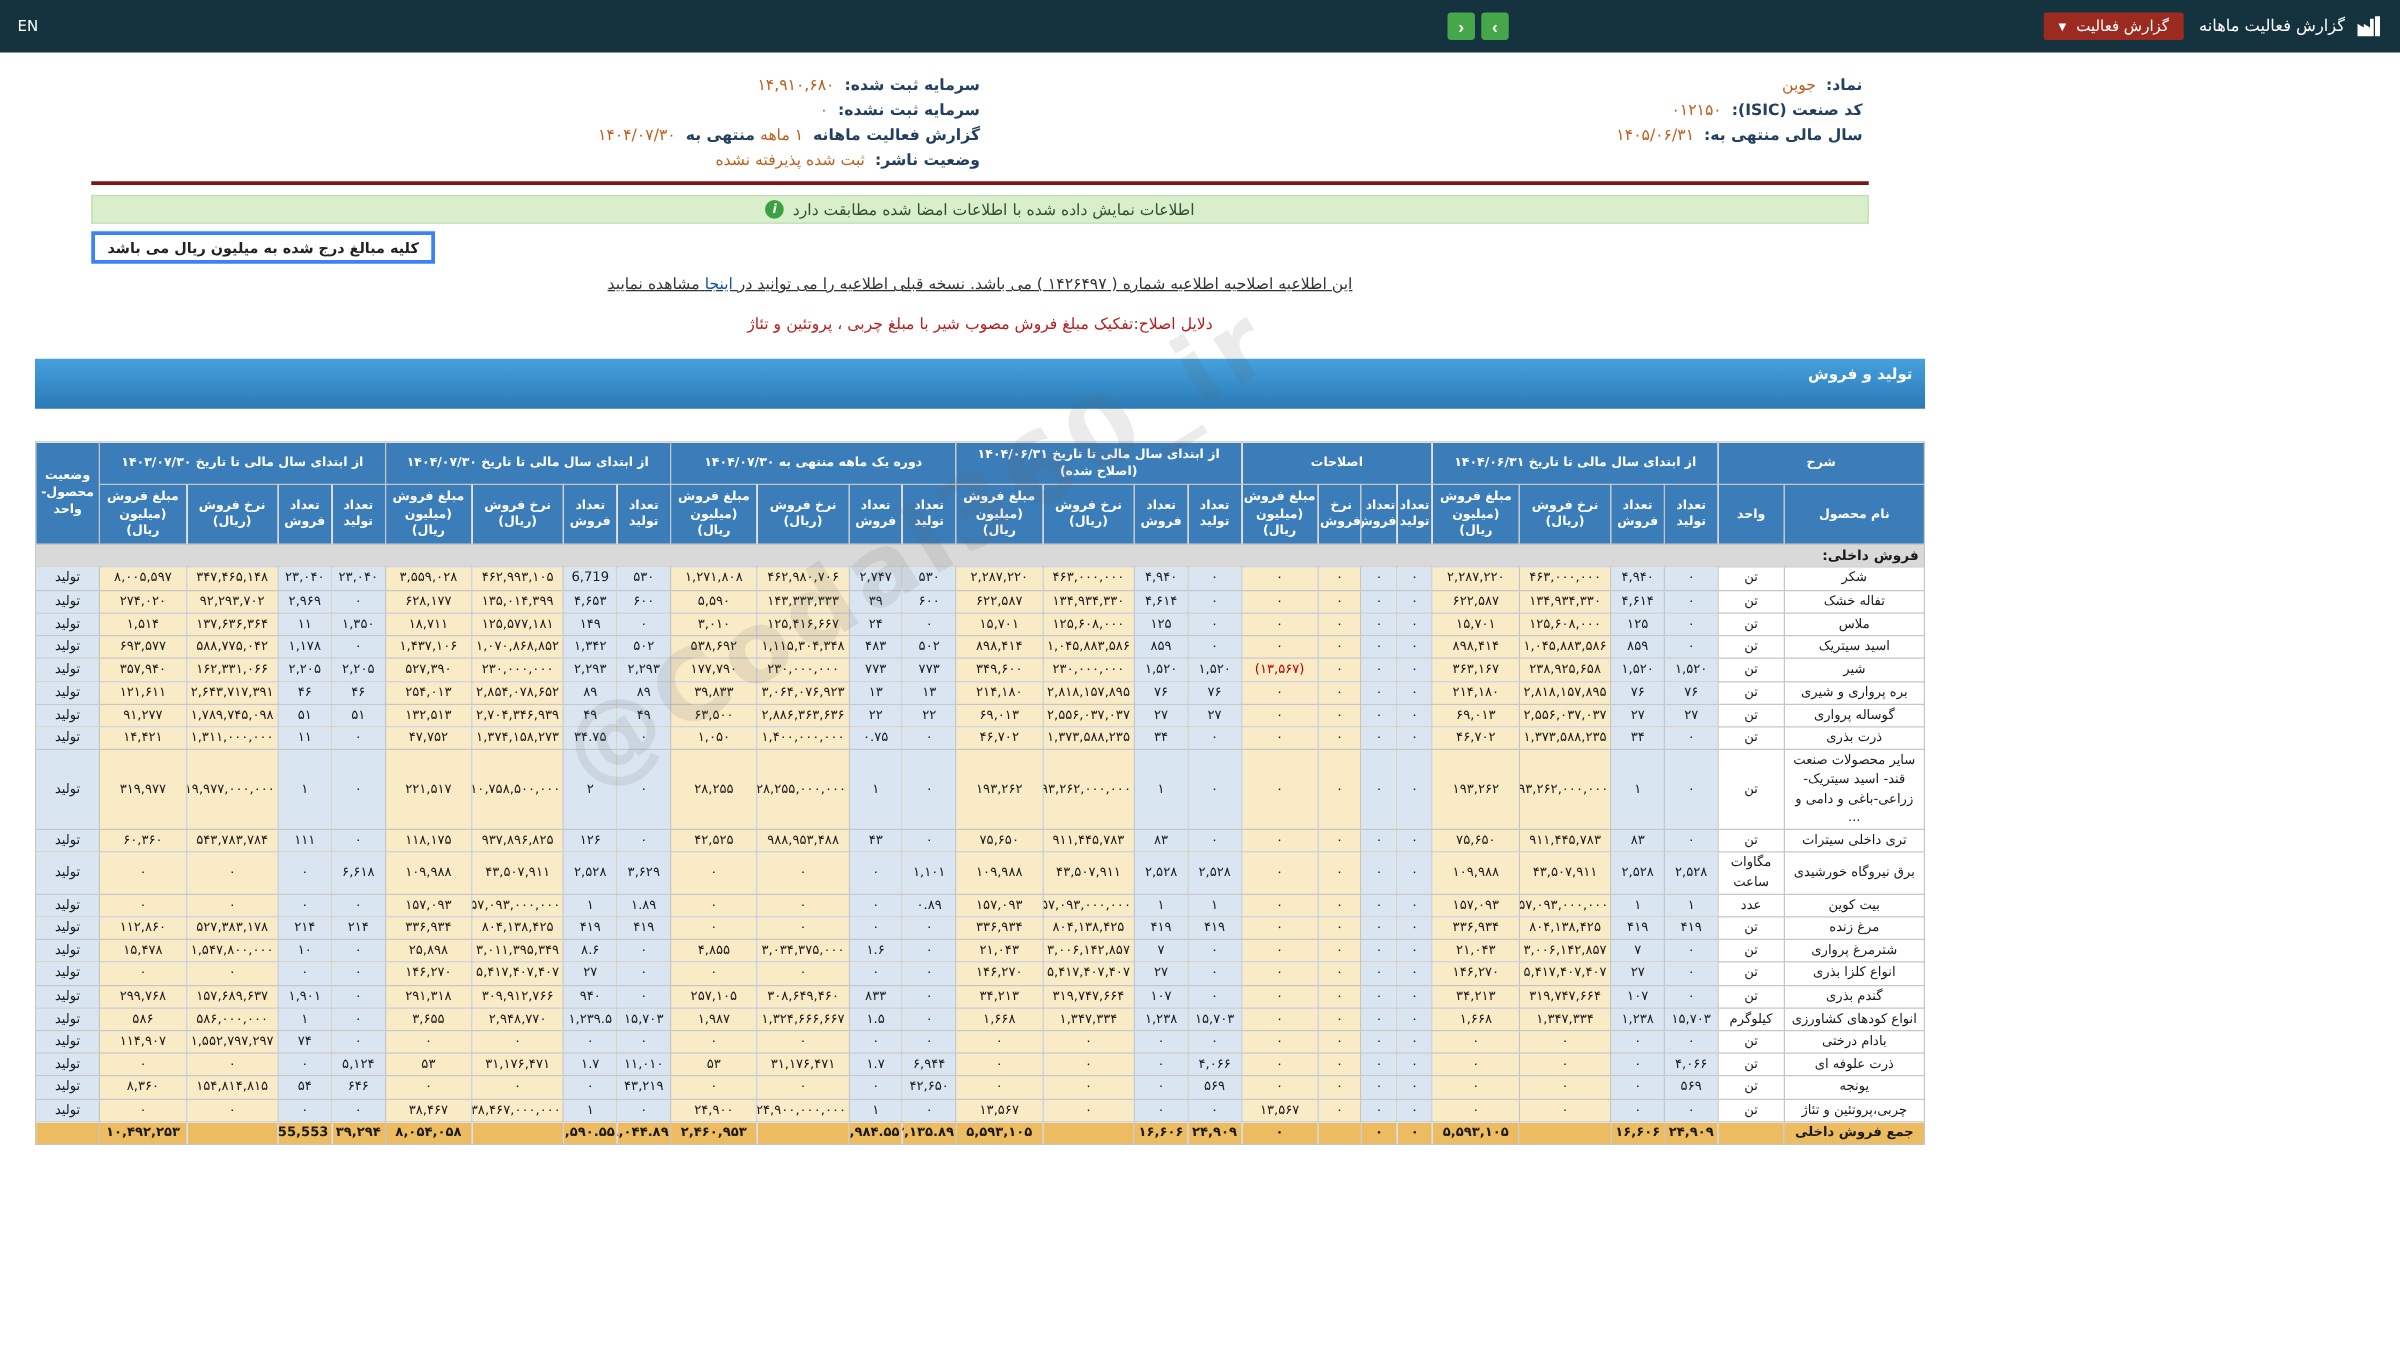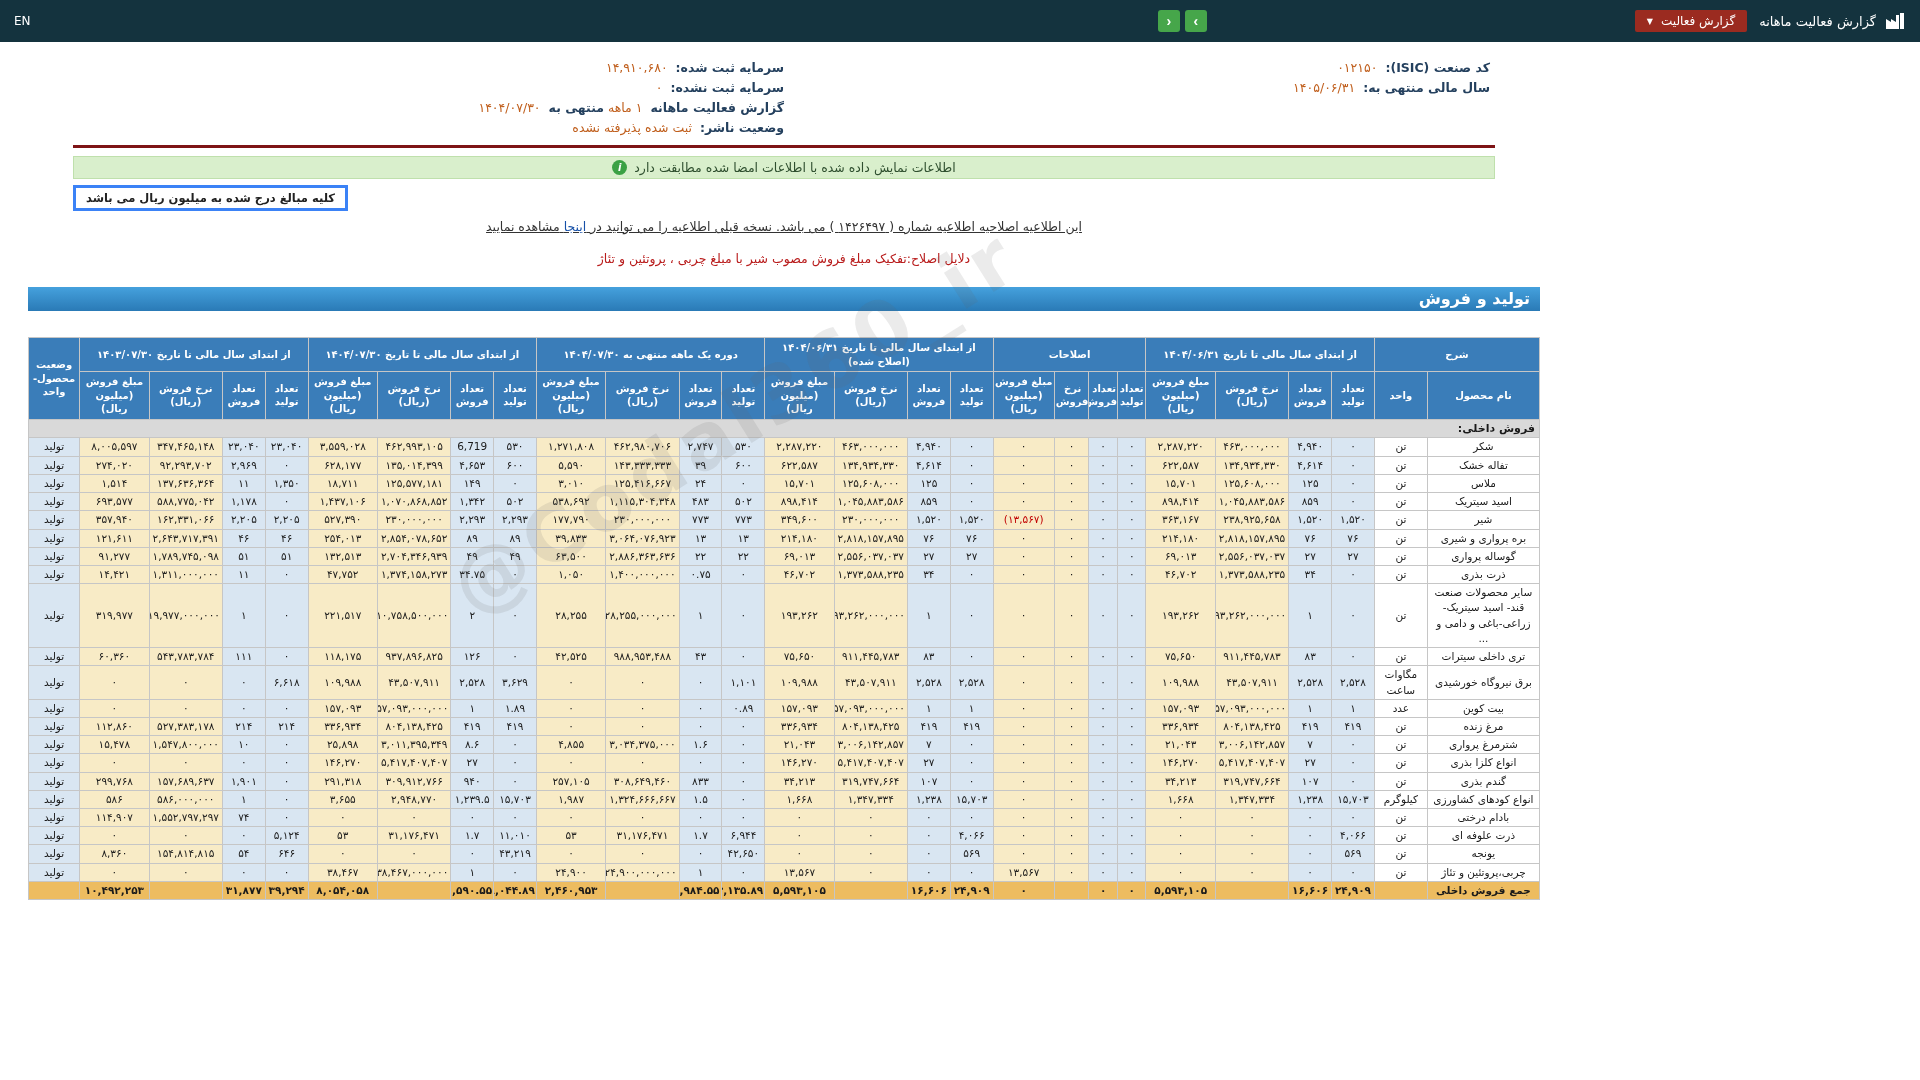--- a/index.html
+++ b/index.html
@@ -28,21 +28,21 @@
   .green-bar { margin:8px 45px 0; background:#d9efcc; border:1px solid #bfe0ac; padding:3px; display:flex; justify-content:center; align-items:center; gap:7px; font-size:12.5px; color:#2f4f2f; }
   .info-icon { width:15px; height:15px; border-radius:50%; background:#3ba144; color:#fff; font-size:10px; font-weight:bold; font-style:italic; display:flex; align-items:center; justify-content:center; flex:0 0 auto; }
 
   .box-note-row { margin:6px 45px 0; text-align:left; }
   .box-note { display:inline-block; border:3px solid #3b82f6; padding:3px 10px; font-size:11.5px; font-weight:bold; color:#222; background:#fff; }
 
   .correction { text-align:center; font-size:12.5px; color:#333; margin-top:8px;text-decoration:underline; }
   .inline-link { color:#1650a8; cursor:pointer; }
   .reason { text-align:center; font-size:12.5px; color:#b91c1c; margin-top:17px; }
 
-  .section-bar { margin-top:21px; height:24px; line-height:24px; background:linear-gradient(#45a1dd,#2a7ab6); color:#fff; font-weight:bold; font-size:16px; padding:0 10px; }
+  .section-bar { margin-top:21px; height:40px; line-height:24px; background:linear-gradient(#45a1dd,#2a7ab6); color:#fff; font-weight:bold; font-size:12px; padding:0 10px; }
   .mil-note { border:1px solid #e2e2e2; padding:4px 8px; font-size:12px; font-weight:bold; color:#111; text-align:right; }
 
   .table-wrap { position:relative; margin-top:26px; }
   .watermark { position:absolute; top:40px; right:480px; transform:rotate(-32deg); font-size:78px; font-weight:bold; letter-spacing:5px; color:rgba(100,100,100,0.13); pointer-events:none; direction:ltr; z-index:4; white-space:nowrap; }
 
   table { width:100%; border-collapse:collapse; table-layout:fixed; direction:rtl; }
   th, td { border:1px solid #c6c6c6; text-align:center; overflow:hidden; }
   thead th { background:#3a7db9; color:#fff; font-weight:bold; font-size:10px; padding:3px 1px; line-height:1.35; }
   tbody td { font-size:10.5px; color:#1a1a1a; padding:1px 2px; height:18px; line-height:1.45; }
   td.cream { background:#f8ebc6; }
@@ -72,20 +72,21 @@
     <button>›</button>
     <button>‹</button>
   </div>
   <span class="en">EN</span>
 </header>
 
 <div class="container">
 
   <section class="info">
     <div class="info-col" id="info-right">
+        <div class="info-row"><span class="info-label">نماد:</span> <span class="info-value">جوین</span> </div>
         <div class="info-row"><span class="info-label">کد صنعت (ISIC):</span> <span class="info-value">۰۱۲۱۵۰</span> </div>
         <div class="info-row"><span class="info-label">سال مالی منتهی به:</span> <span class="info-value">۱۴۰۵/۰۶/۳۱</span> </div>
       </div>
     <div class="info-col" id="info-left">
         <div class="info-row"><span class="info-label">سرمایه ثبت شده:</span> <span class="info-value">۱۴,۹۱۰,۶۸۰</span> </div>
         <div class="info-row"><span class="info-label">سرمایه ثبت نشده:</span> <span class="info-value">۰</span> </div>
         <div class="info-row"><span class="info-label">گزارش فعالیت ماهانه</span> <span class="info-value">۱ ماهه</span> <span class="info-label">منتهی به</span> <span class="info-value">۱۴۰۴/۰۷/۳۰</span> </div>
         <div class="info-row"><span class="info-label">وضعیت ناشر:</span> <span class="info-value">ثبت شده پذیرفته نشده</span> </div>
       </div>
   </section>
@@ -810,21 +811,21 @@
             <td class="cream">۵,۵۹۳,۱۰۵</td>
             <td class="blue">۵۳,۱۳۵.۸۹</td>
             <td class="blue">۴,۹۸۴.۵۵</td>
             <td class="cream"></td>
             <td class="cream">۲,۴۶۰,۹۵۳</td>
             <td class="blue">۷۸,۰۴۴.۸۹</td>
             <td class="blue">۲۱,۵۹۰.۵۵</td>
             <td class="cream"></td>
             <td class="cream">۸,۰۵۴,۰۵۸</td>
             <td class="blue">۳۹,۲۹۴</td>
-            <td class="blue">۳۱,۸۷۷</td>
+            <td class="blue">55,553</td>
             <td class="cream"></td>
             <td class="cream">۱۰,۴۹۲,۲۵۳</td>
             <td class="blue"></td>
           </tr>
         </tbody>
     </table>
   </div>
 
 </div>
 

